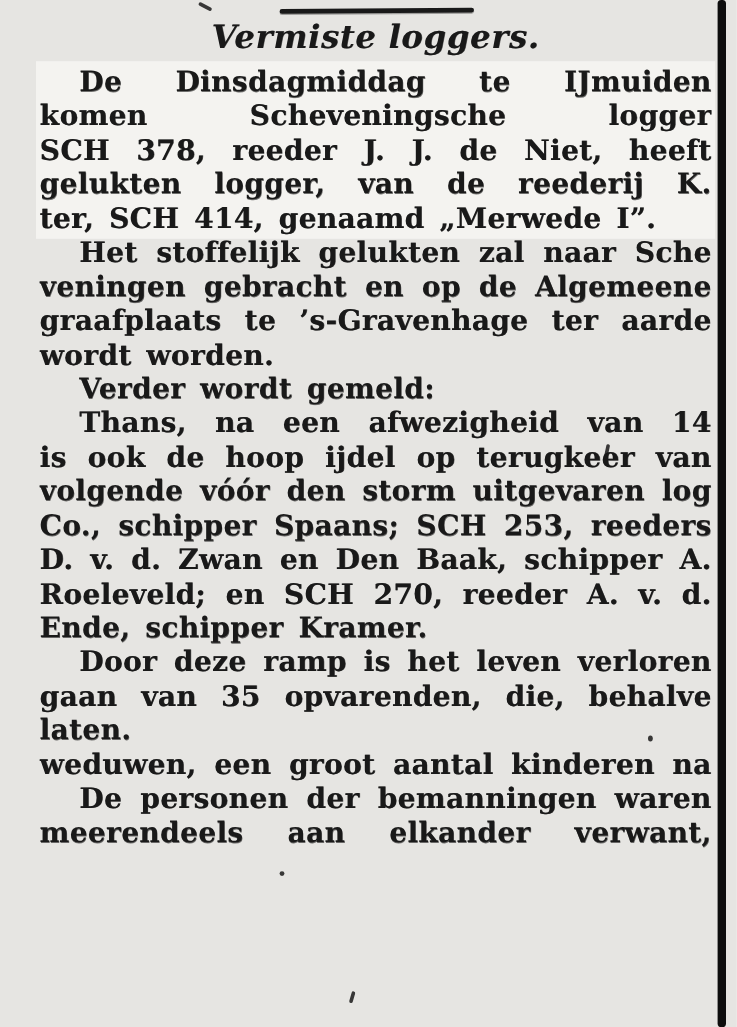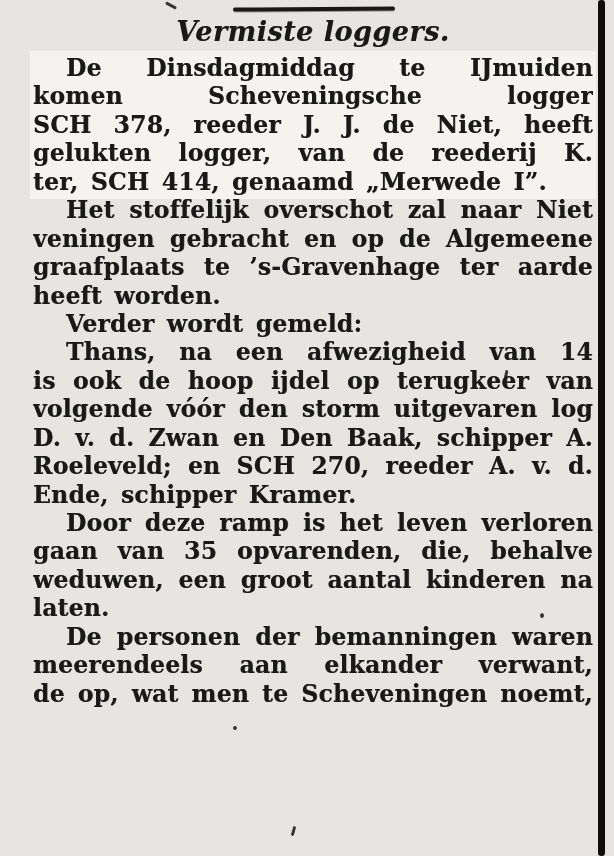--- a/index.html
+++ b/index.html
@@ -104,43 +104,43 @@
 
   <div class="column">
       <div class="para highlighted">
         <div class="line para-first">De Dinsdagmiddag te IJmuiden binnenge-</div>
         <div class="line">komen Scheveningsche logger „Energie”,</div>
         <div class="line">SCH 378, reeder J. J. de Niet, heeft aan-</div>
         <div class="line">gelukten logger, van de reederij K. Knoes-</div>
         <div class="line para-last">ter, SCH 414, genaamd „Merwede I”.</div>
       </div>
       <div class="para">
-        <div class="line para-first">Het stoffelijk overschot zal naar Niet</div>
+        <div class="line para-first">Het stoffelijk gelukten zal naar Sche</div>
         <div class="line">veningen gebracht en op de Algemeene Be</div>
         <div class="line">graafplaats te ’s-Gravenhage ter aarde be</div>
-        <div class="line para-last">heeft worden.</div>
+        <div class="line para-last">wordt worden.</div>
       </div>
       <div class="para">
         <div class="line para-first para-last">Verder wordt gemeld:</div>
       </div>
       <div class="para">
         <div class="line para-first">Thans, na een afwezigheid van 14 dagen,</div>
         <div class="line">is ook de hoop ijdel op terugkeer van de</div>
         <div class="line">volgende vóór den storm uitgevaren log</div>
+        <div class="line">Co., schipper Spaans; SCH 253, reeders</div>
         <div class="line">D. v. d. Zwan en Den Baak, schipper A.</div>
         <div class="line">Roeleveld; en SCH 270, reeder A. v. d.</div>
         <div class="line para-last">Ende, schipper Kramer.</div>
       </div>
       <div class="para">
         <div class="line para-first">Door deze ramp is het leven verloren ge</div>
         <div class="line">gaan van 35 opvarenden, die, behalve hun</div>
+        <div class="line para-last">laten.</div>
         <div class="line">weduwen, een groot aantal kinderen na</div>
-        <div class="line para-last">laten.</div>
       </div>
       <div class="para">
         <div class="line para-first">De personen der bemanningen waren</div>
         <div class="line">meerendeels aan elkander verwant, varen</div>
-        <div class="line">de op, wat men te Scheveningen noemt,</div>
       </div>
     </div>
 
   <div class="v-rule"></div>
 </div>
 
 </body></html>

